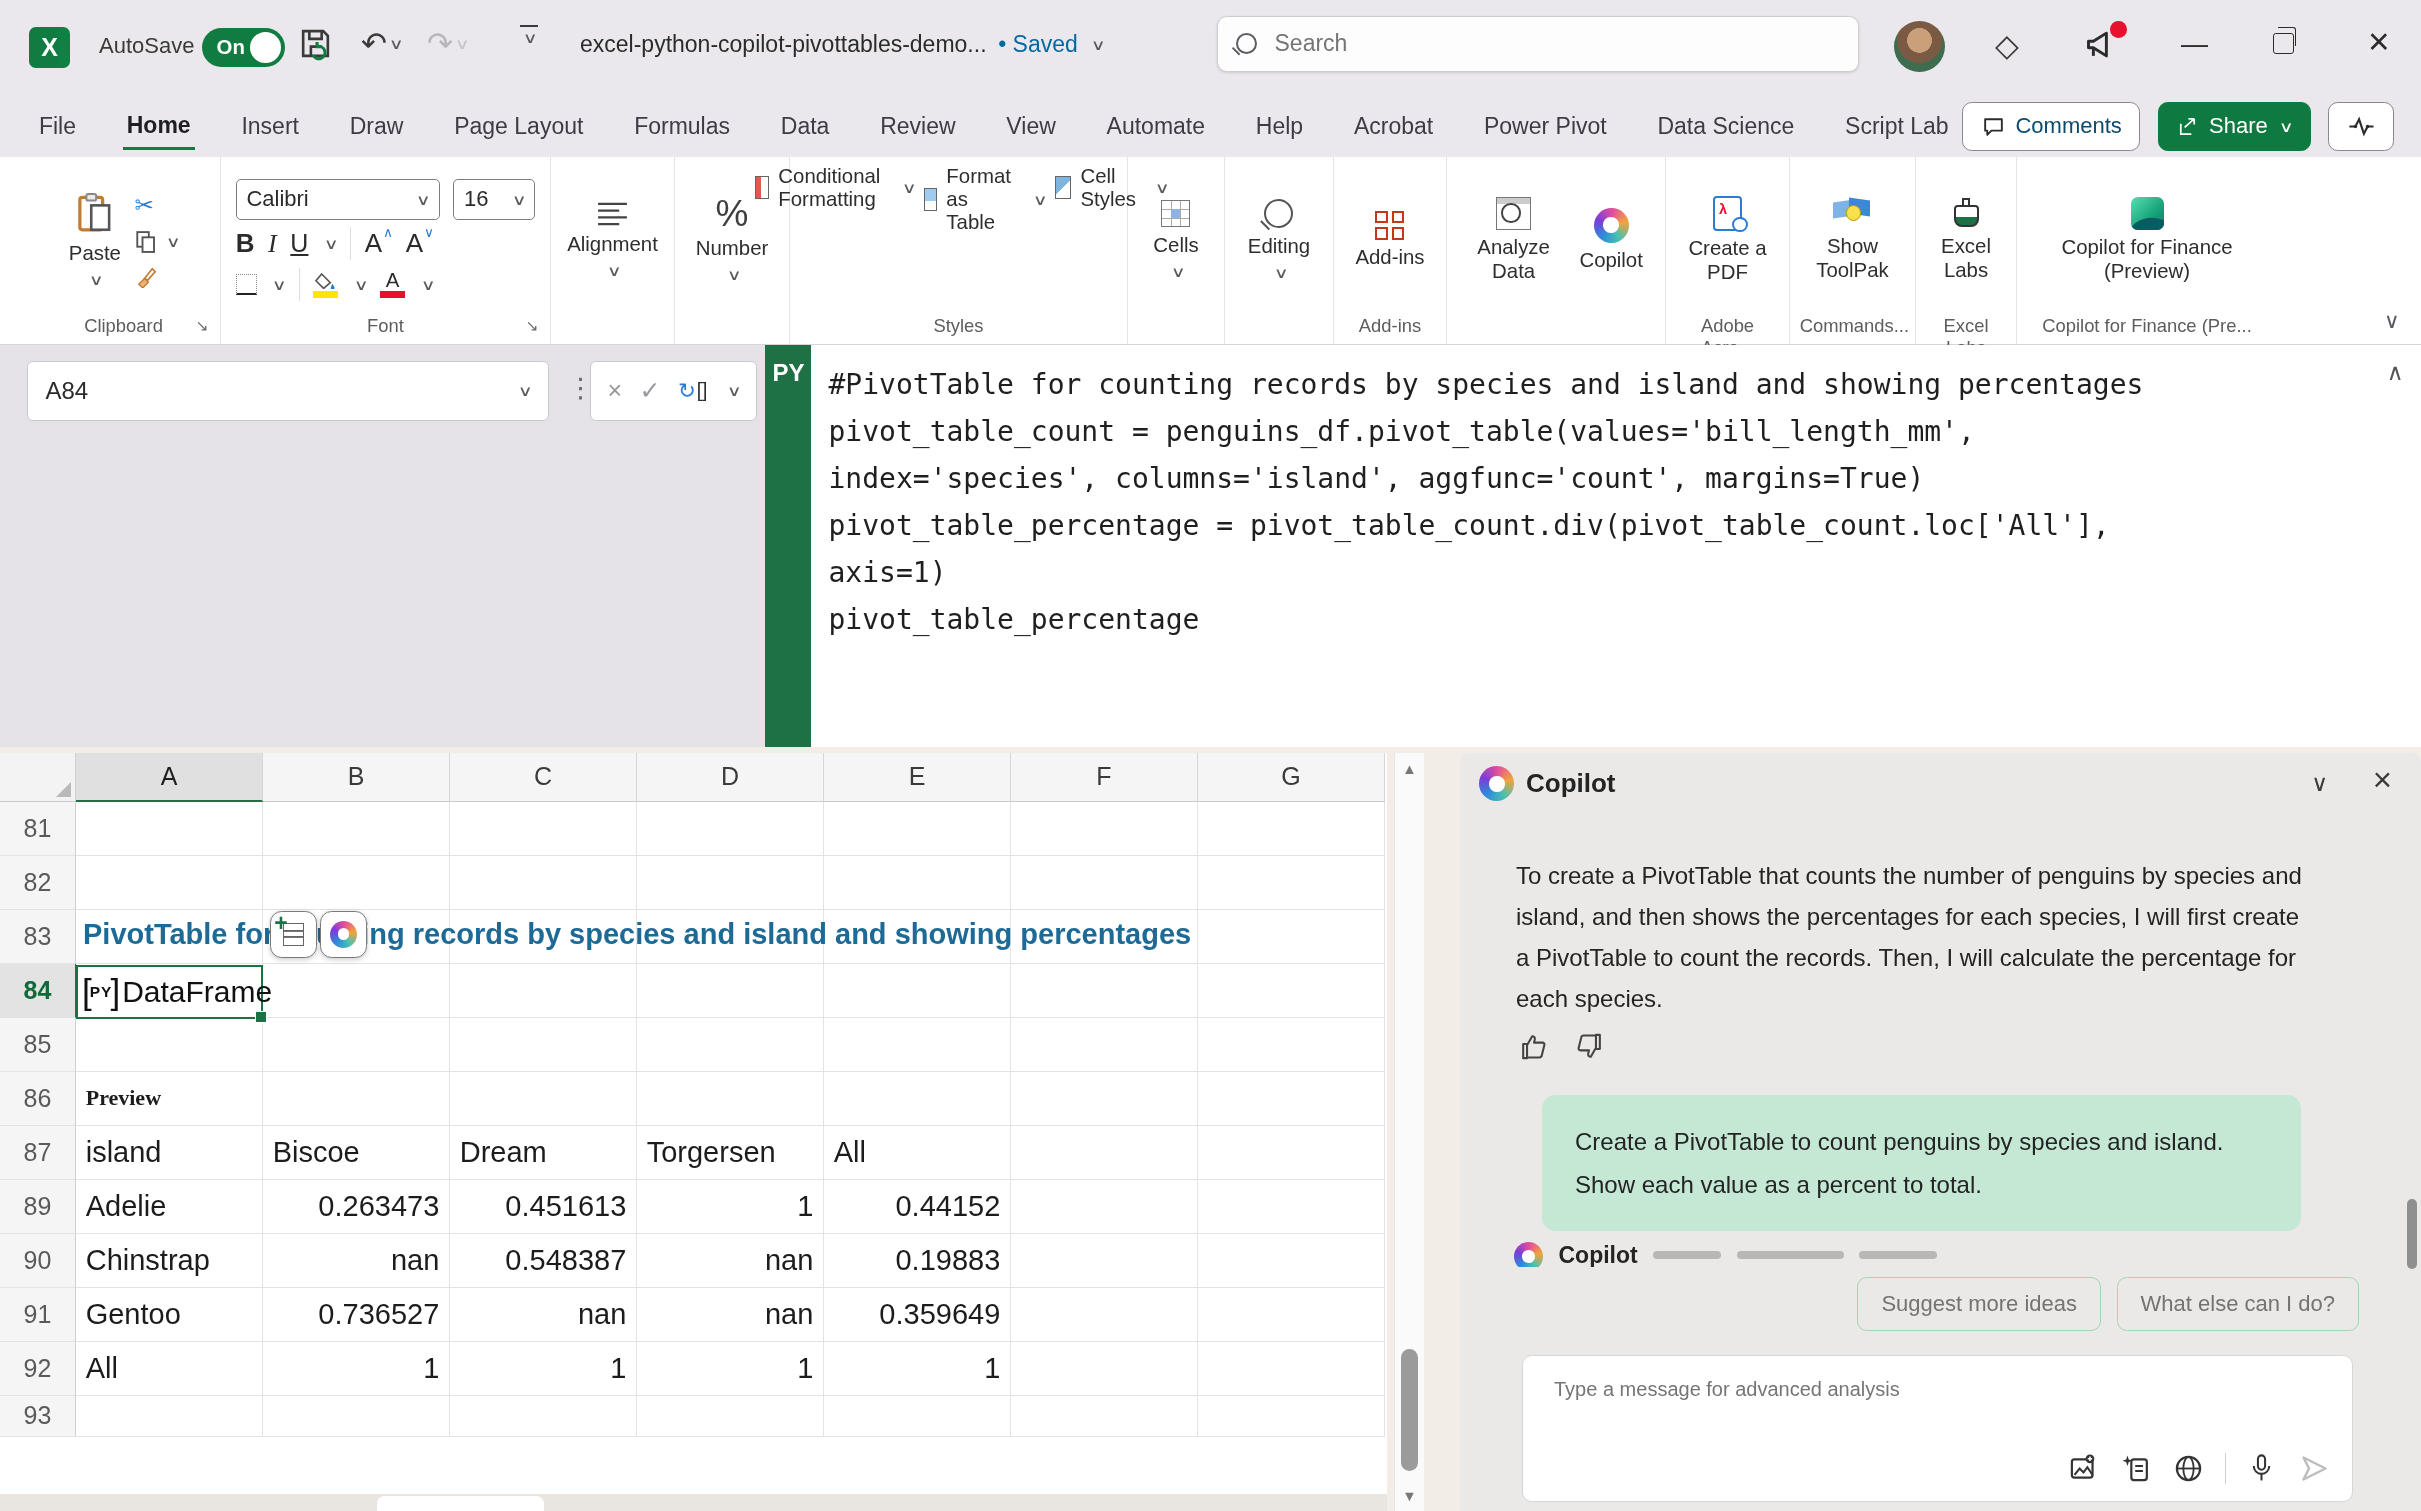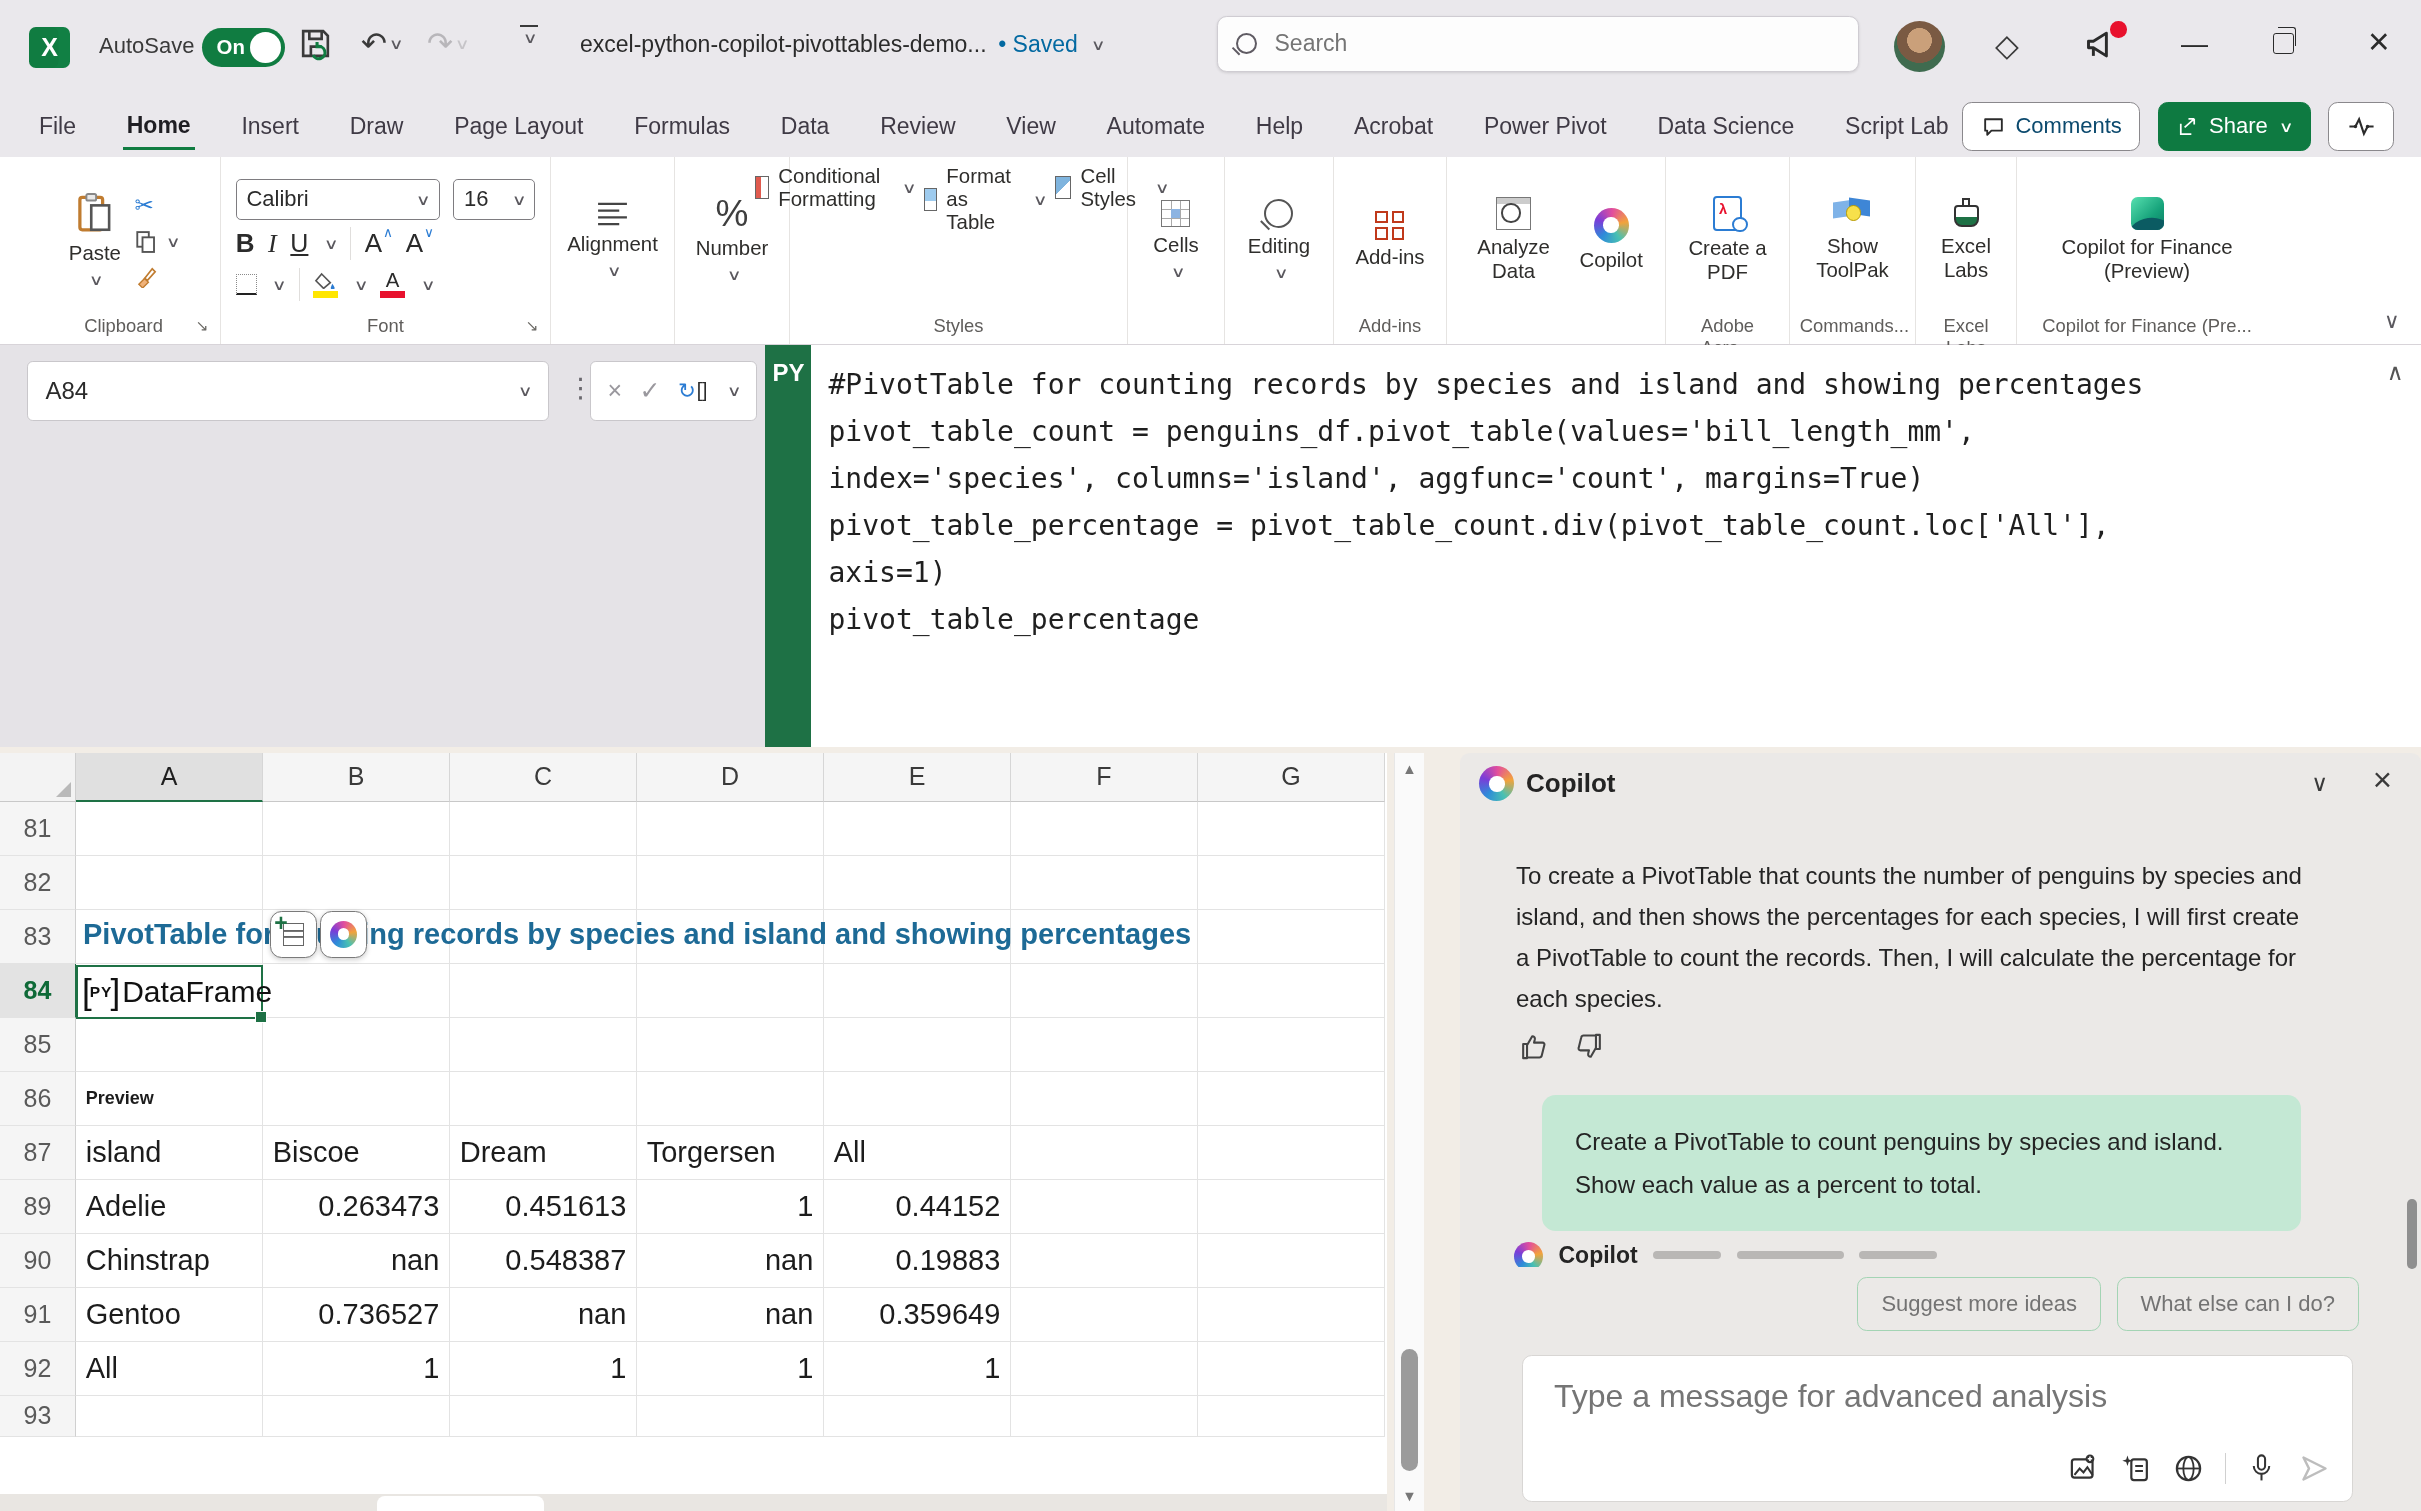--- a/index.html
+++ b/index.html
@@ -130,21 +130,21 @@
   .g-corner{width:76px;height:49px;background:#f3f3f3;border-right:1px solid #cfcfcf;border-bottom:1px solid #c8c8c8;box-sizing:border-box;position:relative;}
   .g-corner:after{content:"";position:absolute;right:3.9px;bottom:3.9px;border-left:15.5px solid transparent;border-bottom:15.5px solid #b9b9b9;}
   .g-colhdr{width:187px;height:49px;box-sizing:border-box;border-right:1px solid #d6d6d6;border-bottom:1px solid #c8c8c8;background:#f5f5f5;color:#3a3a3a;font-size:25px;display:flex;align-items:center;justify-content:center;}
   .g-colhdr.sel{background:#e0e0e0;border-bottom:2.9px solid #1E7145;color:#1f1f1f;}
   .g-row{display:flex;height:54px;}
   .g-row.partial{height:41px;overflow:hidden;}
   .g-rowhdr{width:76px;box-sizing:border-box;border-right:1px solid #d0d0d0;border-bottom:1px solid #e3e3e3;background:#f5f5f5;color:#5a5a5a;font-size:25px;display:flex;align-items:center;justify-content:center;}
   .g-rowhdr.sel{background:#e3e3e3;color:#0F6A38;border-right:1.9px solid #1E7145;font-weight:600;}
   .g-cell{width:187px;box-sizing:border-box;border-right:1px solid #e3e3e3;border-bottom:1px solid #e3e3e3;font-size:29px;color:#1c1c1c;display:flex;align-items:center;padding:0 9.7px;white-space:nowrap;overflow:visible;}
   .g-cell.num{justify-content:flex-end;}
-  .g-cell.label{font-size:18px;font-weight:bold;}
+  .g-cell.label{font-size:22px;font-weight:bold;font-family:Liberation Serif, serif;}
   .overflow-text{position:absolute;left:83px;top:165px;font-size:29px;font-weight:bold;color:#1D6A96;white-space:nowrap;z-index:2;}
   .float-btn{position:absolute;width:45px;height:45px;background:#fff;border:1.9px solid #7a7a7a;border-radius:11.6px;z-index:3;display:flex;align-items:center;justify-content:center;box-shadow:0 1.9px 4.9px rgba(0,0,0,.18);}
   .fb1{left:270px;top:158px;}
   .fb2{left:320px;top:158px;}
   .insert-ic{width:21.3px;height:23px;border:1.9px solid #666;box-sizing:border-box;background:linear-gradient(#666,#666) 0 5.8px/21.3px 1.9px no-repeat,linear-gradient(#666,#666) 0 12.6px/21.3px 1.9px no-repeat;position:relative;}
   .insert-ic:before{content:"+";position:absolute;left:-9.7px;top:-13.6px;color:#1E7145;font-size:23px;font-weight:bold;}
   .sel-overlay{position:absolute;left:76px;top:212px;width:187px;height:54px;border:2.9px solid #1E7145;box-sizing:border-box;z-index:2;display:flex;align-items:center;padding-left:3.9px;background:transparent;white-space:nowrap;}
   .sel-overlay .handle{position:absolute;right:-5.8px;bottom:-5.8px;width:9.7px;height:9.7px;background:#1E7145;border:1.5px solid #fff;}
   .pybr{font-size:35px;font-weight:500;color:#111;line-height:29px;}
   .pysm{font-size:15.5px;font-weight:bold;color:#111;letter-spacing:1px;margin:0 -1.9px;}
@@ -165,21 +165,21 @@
   .pane-close{position:absolute;right:29px;top:7.8px;font-size:33px;color:#3a3a3a;font-weight:300;}
   .pane-msg{position:absolute;left:56px;top:78px;width:788px;font-size:24px;line-height:41px;color:#242424;}
   .thumbs{position:absolute;left:58px;top:278px;display:flex;gap:25px;}
   .bubble{position:absolute;left:82px;top:342px;width:759px;box-sizing:border-box;background:#C4E8D4;border-radius:13.6px;padding:25px 33px;font-size:24px;line-height:43px;color:#242424;}
   .clipped-row{position:absolute;left:54px;top:489px;width:835px;height:25px;overflow:hidden;display:flex;align-items:flex-start;gap:15.5px;}
   .clipped-row .nm{font-size:23px;font-weight:700;color:#242424;}
   .clip-bar{height:7.8px;border-radius:3.9px;background:#b9b7b5;margin-top:9.7px;}
   .sugg-row{position:absolute;right:62px;top:524px;display:flex;gap:15.5px;}
   .sugg{height:54px;border:1.9px solid #A3D4B4;border-radius:9.7px;background:transparent;font-size:22px;color:#737373;display:flex;align-items:center;padding:0 23px;font-family:Liberation Sans, sans-serif;}
   .chatbox{position:absolute;left:62px;top:602px;width:831px;height:147px;background:#fff;border:1px solid #D8D6D4;border-radius:9.7px;box-sizing:border-box;}
-  .chatbox input{position:absolute;left:29px;top:21.3px;width:621px;border:0;outline:0;font-size:32px;color:#444;background:transparent;font-family:"Liberation Sans",sans-serif;}
+  .chatbox input{position:absolute;left:29px;top:21.3px;width:621px;border:0;outline:0;font-size:20px;color:#444;background:transparent;font-family:"Liberation Sans",sans-serif;}
   .chat-icons{position:absolute;right:21.3px;bottom:15.5px;display:flex;align-items:center;gap:21.3px;}
   .chat-div{width:1px;height:31px;background:#d0d0d0;}
   .pane-scroll{position:absolute;right:3.9px;top:446px;width:9.7px;height:70px;border-radius:4.9px;background:#8f8f8f;}
 </style>
 </head>
 <body>
 
 <div class="app">
 
   <header class="titlebar">

